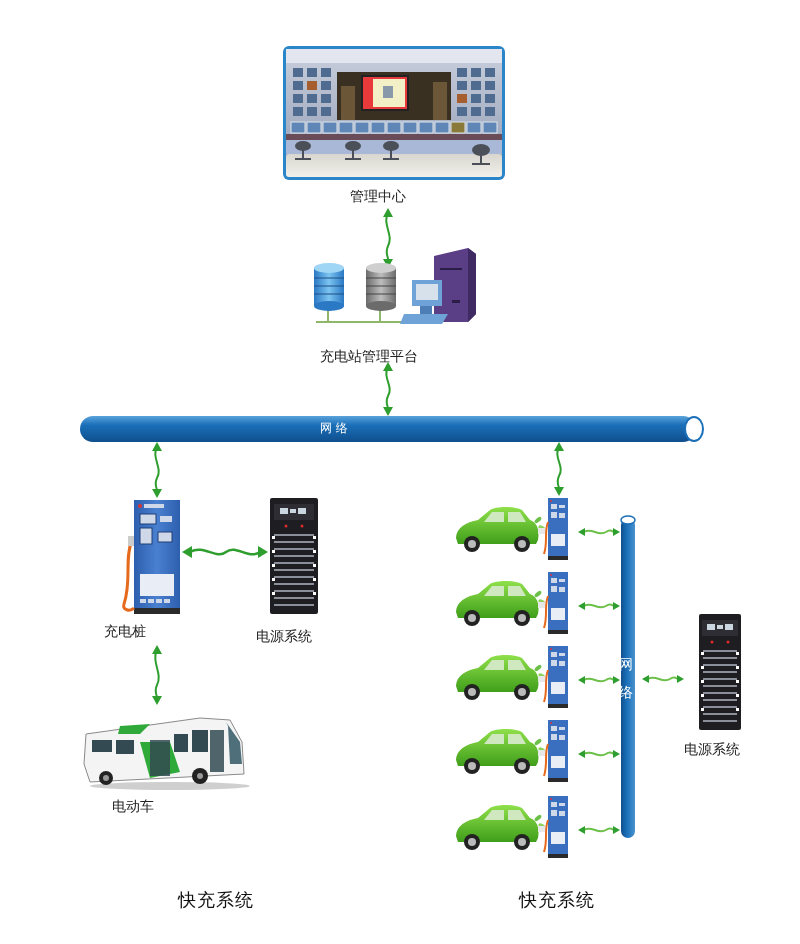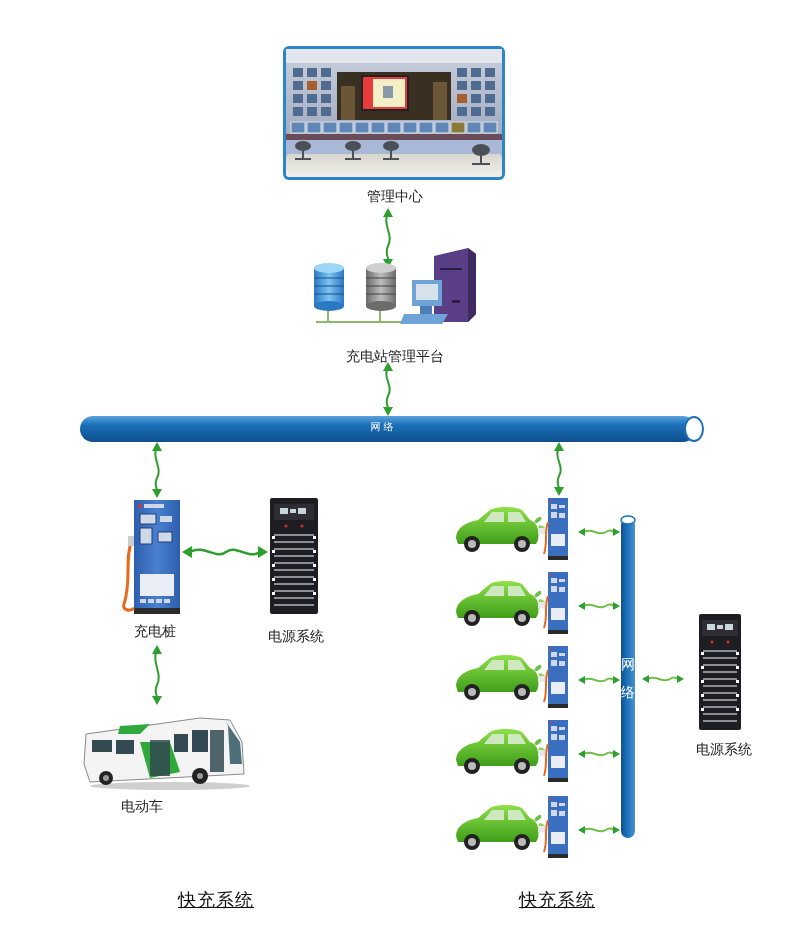--- a/index.html
+++ b/index.html
@@ -1,20 +1,20 @@
 <!DOCTYPE html>
 <html><head>
 <meta charset="utf-8">
 <style>
   html, body { margin: 0; padding: 0; background: #ffffff; }
   body { width: 800px; height: 944px; position: relative; overflow: hidden;
          font-family: "DejaVu Sans", "Liberation Sans", sans-serif; color: #222; }
   .abs { position: absolute; }
-  .label { position: absolute; font-size: 14px; color: #222; white-space: nowrap; text-align: center; }
-  .section-title { position: absolute; font-size: 18px; color: #111; white-space: nowrap; letter-spacing: 1px; text-decoration: underline; }
+  .label { position: absolute; font-size: 14px; color: #222; white-space: nowrap; }
+  .section-title { position: absolute; font-size: 18px; color: #111; white-space: nowrap; letter-spacing: 1px; }
   svg { display: block; }
 </style>
 </head>
 <body>
 
 <div class="abs" style="left:283px;top:46px;width:222px;height:134px;">
   <svg width="222" height="134" viewBox="0 0 222 134">
     <defs>
       <linearGradient id="crWall" x1="0" y1="0" x2="0" y2="1">
         <stop offset="0" stop-color="#c9cfdc"></stop>
@@ -173,21 +173,21 @@
       <linearGradient id="pipeH" x1="0" y1="0" x2="0" y2="1">
         <stop offset="0" stop-color="#5aa3dc"></stop>
           <stop offset="0.35" stop-color="#1a6fb8"></stop>
           <stop offset="1" stop-color="#0f4f8e"></stop>
       </linearGradient>
     </defs>
     <rect x="0" y="0" width="616" height="26" rx="13" fill="url(#pipeH)"></rect>
     <ellipse cx="614" cy="13" rx="9" ry="12" fill="#ffffff" stroke="#1a6fb8" stroke-width="2"></ellipse>
   </svg>
 </div>
-<div class="label" style="left:332px;top:420px;width:100px;color:#ffffff;font-size:10px;">网 络</div>
+<div class="label" style="left:320px;top:420px;width:100px;color:#ffffff;font-size:12px;">网 络</div>
 
 <svg class="abs" style="left:147px;top:442px;" width="20" height="56">
   <path d="M10 4 C 4 16, 16 26, 10 36 C 6 44, 12 48, 10 52" stroke="#2e9e2e" stroke-width="2" fill="none"></path>
   <polygon points="10,0 5,9 15,9" fill="#2e9e2e"></polygon>
     <polygon points="10,56 5,47 15,47" fill="#2e9e2e"></polygon>
 </svg>
 
 <div class="abs" style="left:118px;top:500px;width:64px;height:115px;">
   <svg width="64" height="115" viewBox="0 0 64 115">
     <defs>
@@ -210,21 +210,21 @@
         <rect x="22" y="99" width="6" height="4"></rect>
         <rect x="30" y="99" width="6" height="4"></rect>
         <rect x="38" y="99" width="6" height="4"></rect>
         <rect x="46" y="99" width="6" height="4"></rect>
       </g>
 
     <path d="M14 40 C 6 60, 14 80, 6 104 C 4 110, 12 112, 16 108" stroke="#e56a1c" stroke-width="3" fill="none"></path>
     <rect x="10" y="36" width="6" height="10" fill="#cccccc"></rect>
   </svg>
 </div>
-<div class="label" style="left:120px;top:623px;width:70px;">充电桩</div>
+<div class="label" style="left:104px;top:623px;width:70px;">充电桩</div>
 
 <svg class="abs" style="left:182px;top:540px;" width="86" height="24">
   <path d="M8 12 C 22 4, 34 20, 44 12 C 54 4, 66 20, 78 12" stroke="#2e9e2e" stroke-width="2.5" fill="none"></path>
   <polygon points="0,12 10,6 10,18" fill="#2e9e2e"></polygon>
     <polygon points="86,12 76,6 76,18" fill="#2e9e2e"></polygon>
 </svg>
 
 <div class="abs" style="left:268px;top:498px;width:52px;height:118px;">
   <svg width="52" height="118" viewBox="0 0 52 118">
     <rect x="2" y="0" width="48" height="116" rx="2" fill="#1e1e22"></rect>

